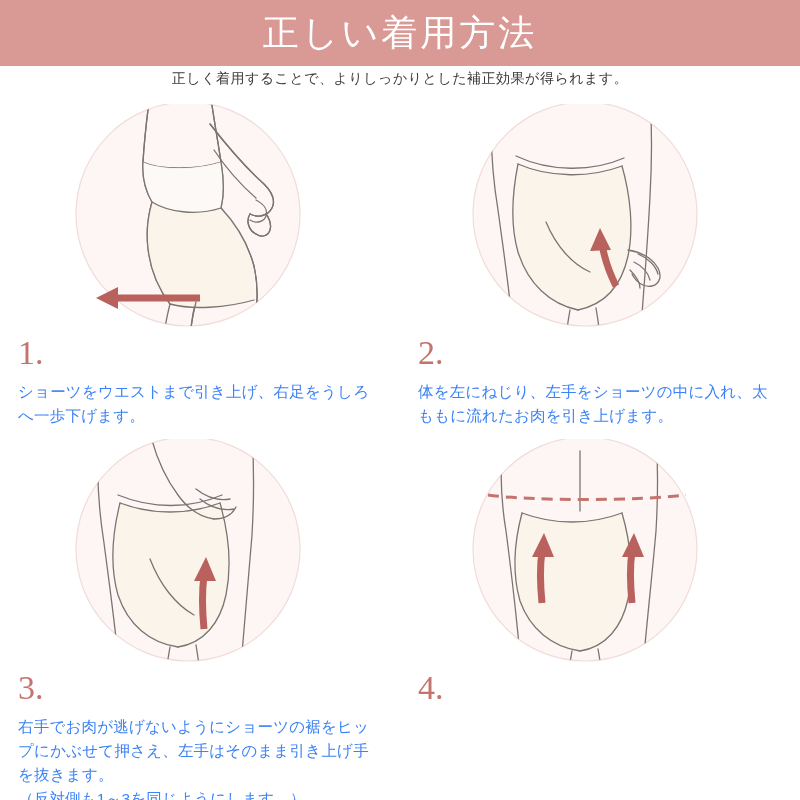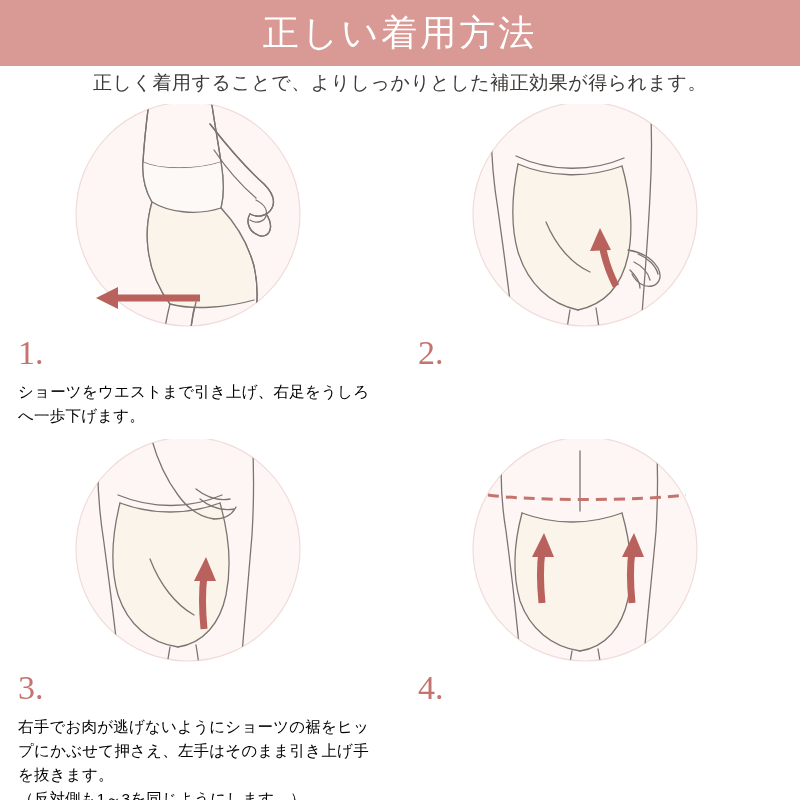--- a/index.html
+++ b/index.html
@@ -37,21 +37,21 @@
     letter-spacing: 3px;
     font-weight: normal;
     line-height: 1;
   }
   .subtitle {
     position: absolute;
     left: 0;
     top: 70px;
     width: 800px;
     text-align: center;
-    font-size: 19px;
+    font-size: 14px;
     color: #3d3a38;
     letter-spacing: 0.5px;
   }
   
   .steps {
     position: absolute;
     left: 0;
     top: 104px;
     width: 800px;
     height: 696px;
@@ -86,21 +86,21 @@
   .step-2 .step-num, .step-4 .step-num { left: 18px; }
   .step-num-row {
     position: relative;
     height: 44px;
   }
   .step-caption {
     position: relative;
     padding: 0 18px 0 18px;
     font-size: 15.5px;
     line-height: 1.55;
-    color: #000000;
+    color: #3b82f6;
     letter-spacing: 0.2px;
   }
 </style>
 </head>
 <body>
 
 <div class="page">
 
   <div class="header-band">
     <div class="header-title">正しい着用方法</div>
@@ -202,20 +202,21 @@
 
           <g>
             <path d="M216 182 C208 166 204 152 202 140" stroke="#b9615c" stroke-width="7" fill="none" stroke-linecap="butt"></path>
             <path d="M200 124 L211 146 L190 147 Z" fill="#b9615c"></path>
           </g>
         </svg>
       </div>
       <div class="step-num-row">
         <div class="step-num">2.</div>
       </div>
+      <div class="step-caption">体を左にねじり、左手をショーツの中に入れ、太ももに流れたお肉を引き上げます。</div>
     </div>
 
     <div class="step step-3">
       <div class="illus">
         <svg width="400" height="232" viewBox="0 0 400 232">
           <defs>
             <clipPath id="clip3">
                 <circle cx="188" cy="110" r="112"></circle>
               </clipPath>
           </defs>

